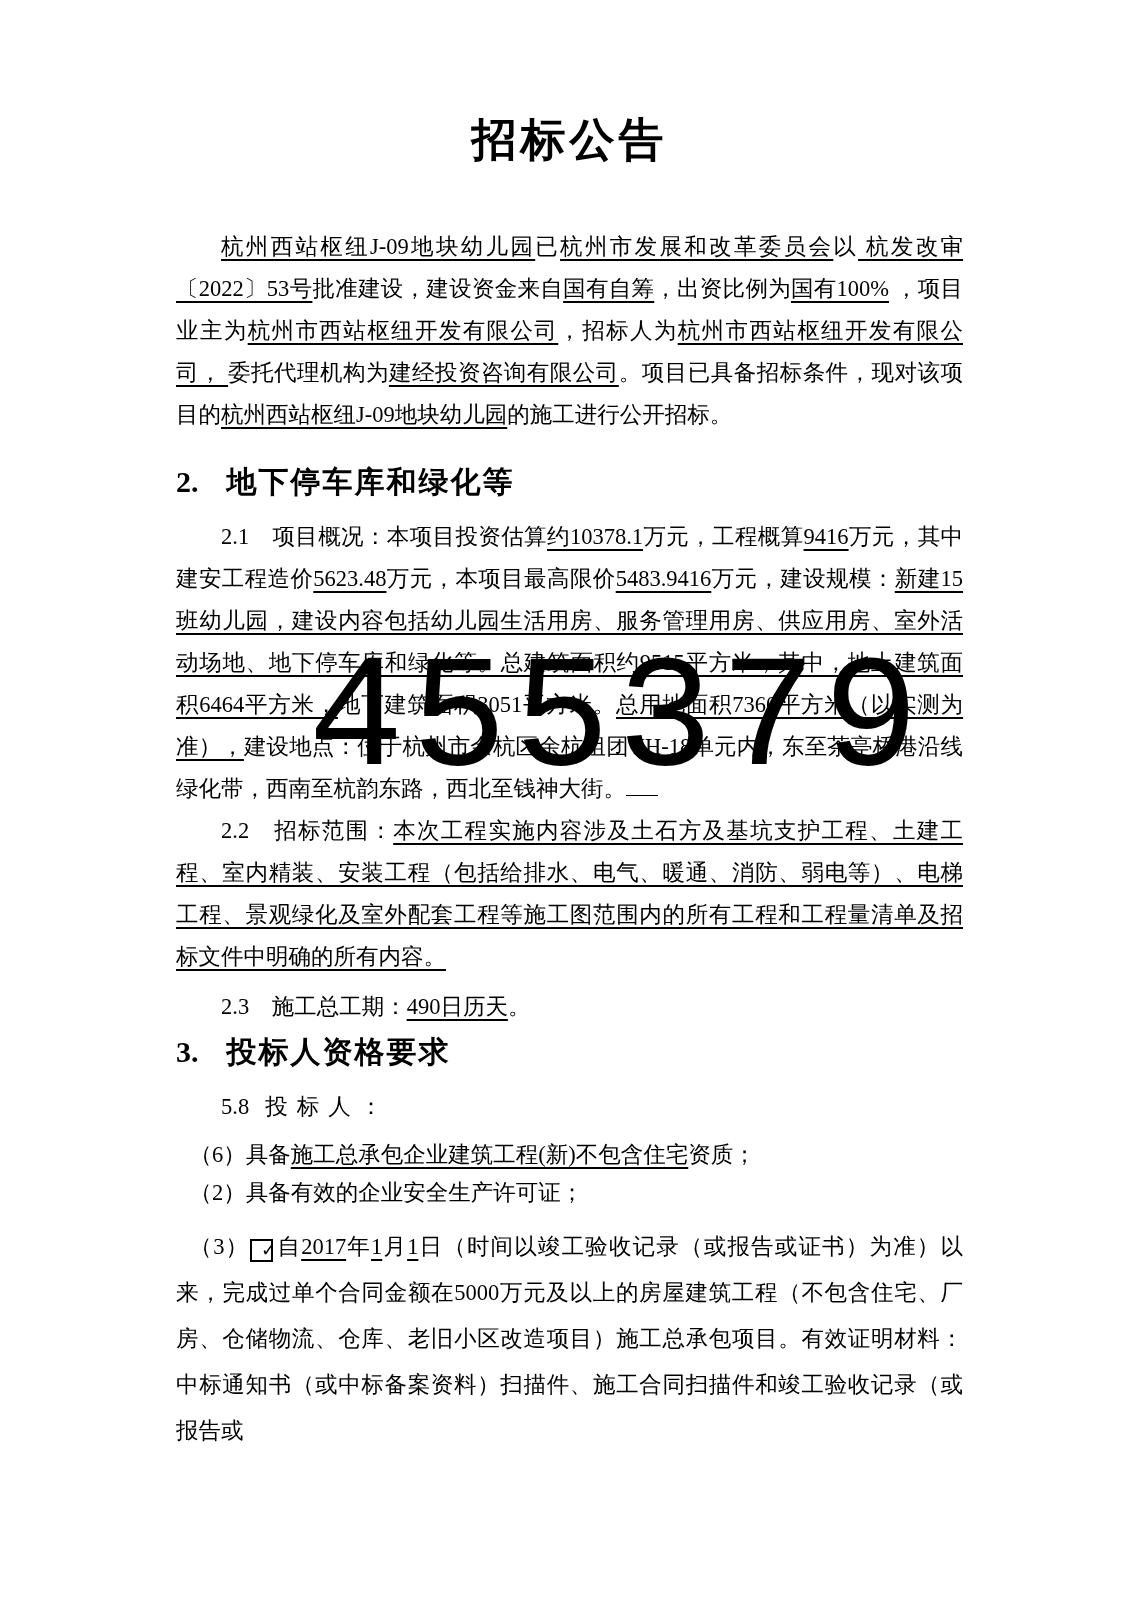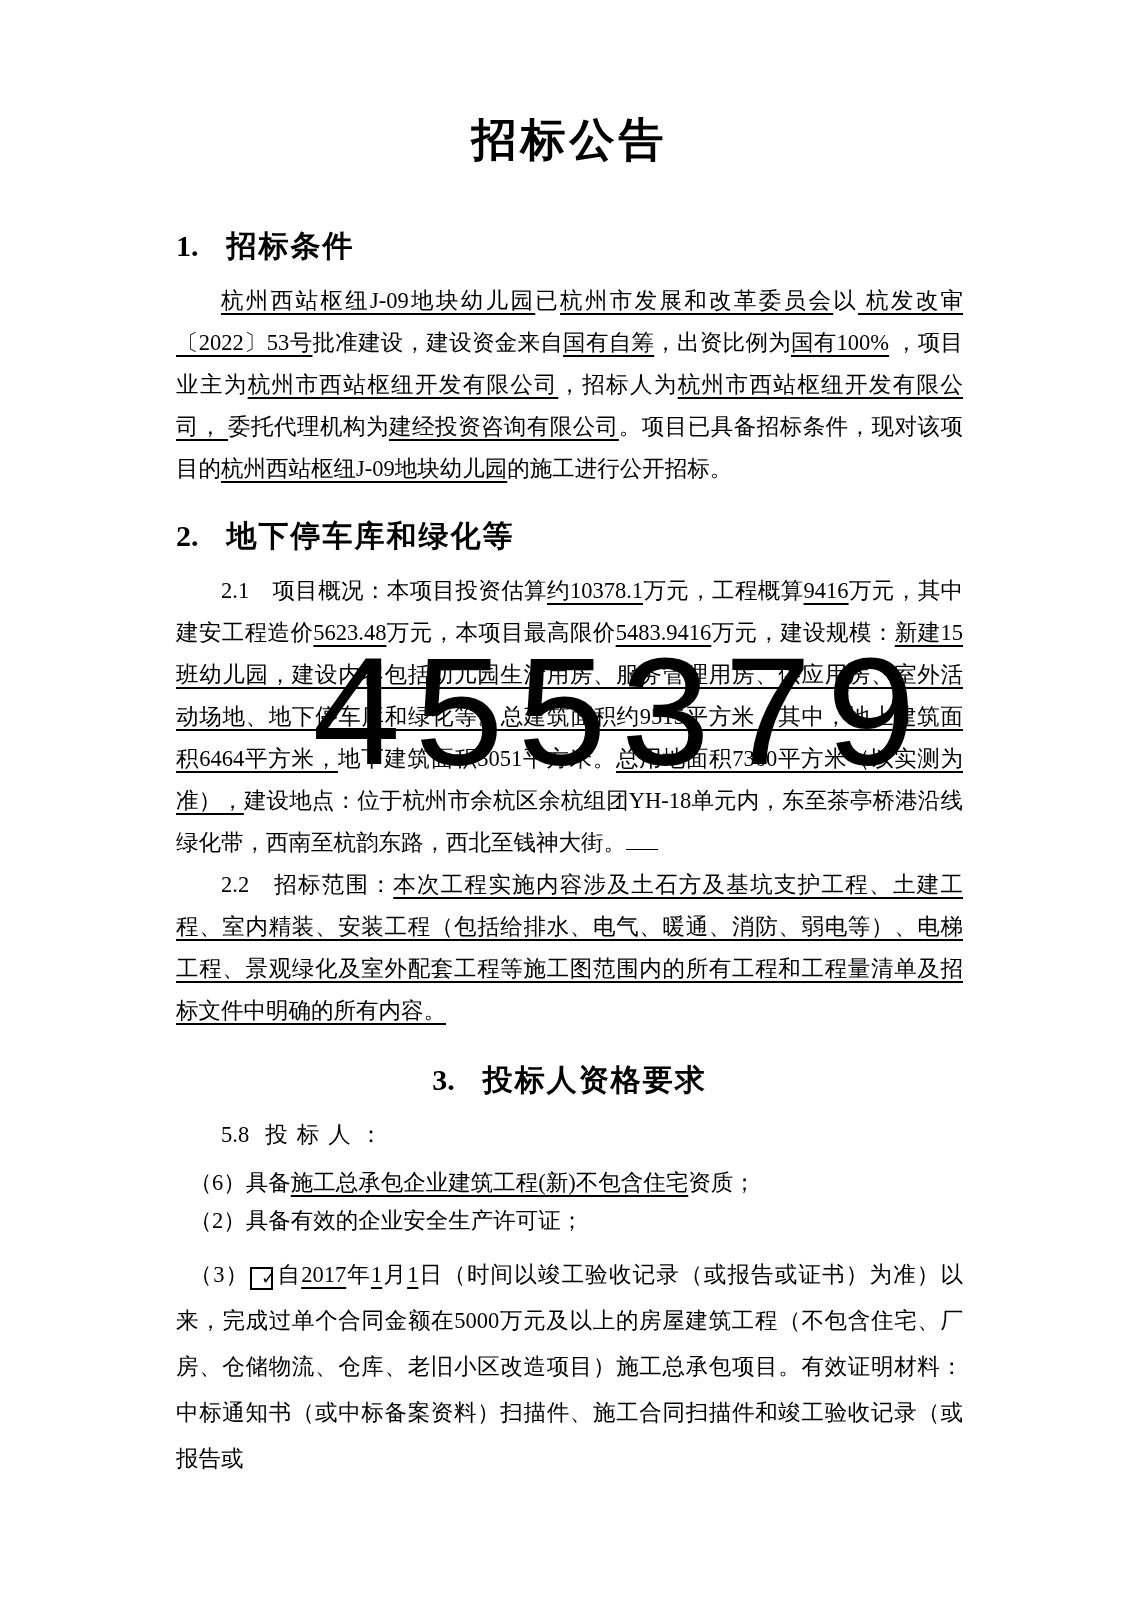--- a/index.html
+++ b/index.html
@@ -37,21 +37,21 @@
   }
   .sec-h .sec-num{
     font-family:"Liberation Serif","DejaVu Serif",serif;
     margin-right:28px;
   }
   .sec-h .sec-t{
     font-family:"Liberation Sans","DejaVu Sans",sans-serif;
     letter-spacing:2px;
   }
   .sec-h.s2{margin-top:26px;}
-  .sec-h.s3{margin-top:28px;text-align:center;}
+  .sec-h.s3{margin-top:4px;}
   .body{
     font-size:22.5px;line-height:42px;
     text-align:justify;
     margin:0;
   }
   .indent2{text-indent:2em;}
   .indent-item{text-indent:0.6em;}
   .p23{margin:8px 0 4px 0;}
   .p31{margin:0 0 8px 0;}
   .p31 .n31{margin-right:16px;}
@@ -77,32 +77,30 @@
 </style>
 </head>
 <body>
 
 <div class="page">
   <div class="watermark">455379</div>
 
   <div class="content">
     <h1 class="title">招标公告</h1>
 
-    <div class="sec-h s1">
-      <span class="sec-num">1.</span><span class="sec-t">招标条件</span>
-    </div>
 
     <p class="body indent2"><span class="u">杭州西站枢纽J-09地块幼儿园</span><span class="">已</span><span class="u">杭州市发展和改革委员会</span><span class="">以</span><span class="u"> 杭发改审〔2022〕53号</span><span class="">批准建设，建设资金来自</span><span class="u">国有自筹</span><span class="">，出资比例为</span><span class="u">国有100%</span><span class=""> ，项目业主为</span><span class="u">杭州市西站枢纽开发有限公司</span><span class="">，招标人为</span><span class="u">杭州市西站枢纽开发有限公司， </span><span class="">委托代理机构为</span><span class="u">建经投资咨询有限公司</span><span class="">。项目已具备招标条件，现对该项目的</span><span class="u">杭州西站枢纽J-09地块幼儿园</span><span class="">的施工进行公开招标。</span></p>
 
     <div class="sec-h s2">
       <span class="sec-num">2.</span><span class="sec-t">地下停车库和绿化等</span>
     </div>
 
     <p class="body indent2"><span class="">2.1　项目概况：本项目投资估算</span><span class="u">约10378.1</span><span class="">万元，工程概算</span><span class="u">9416</span><span class="">万元，其中建安工程造价</span><span class="u">5623.48</span><span class="">万元，本项目最高限价</span><span class="u">5483.9416</span><span class="">万元，建设规模：</span><span class="u">新建15班幼儿园，建设内容包括幼儿园生活用房、服务管理用房、供应用房、室外活动场地、地下停车库和绿化等。总建筑面积约9515平方米，其中，地上建筑面积6464平方米，</span><span class="">地下建筑面积3051平方米。</span><span class="u">总用地面积7360平方米（以实测为准），</span><span class="">建设地点：位于杭州市余杭区余杭组团YH-18单元内，东至茶亭桥港沿线绿化带，西南至杭韵东路，西北至钱神大街。</span><span class="usp" style="width: 1.4em;"></span></p>
     <p class="body indent2"><span class="">2.2　招标范围：</span><span class="u">本次工程实施内容涉及土石方及基坑支护工程、土建工程、室内精装、安装工程（包括给排水、电气、暖通、消防、弱电等）、电梯工程、景观绿化及室外配套工程等施工图范围内的所有工程和工程量清单及招标文件中明确的所有内容。</span></p>
+    <p class="body indent2 p23"><span class="">2.3　施工总工期：</span><span class="u">490日历天</span><span class="">。</span></p>
 
     <div class="sec-h s3">
       <span class="sec-num">3.</span><span class="sec-t">投标人资格要求</span>
     </div>
 
     <p class="body indent2 p31">
       <span class="n31">5.8</span><span class="l31">投标人：</span>
     </p>
 
     <p class="body item indent-item"><span class="">（6）具备</span><span class="u">施工总承包企业建筑工程(新)不包含住宅</span><span class="">资质；</span></p>

